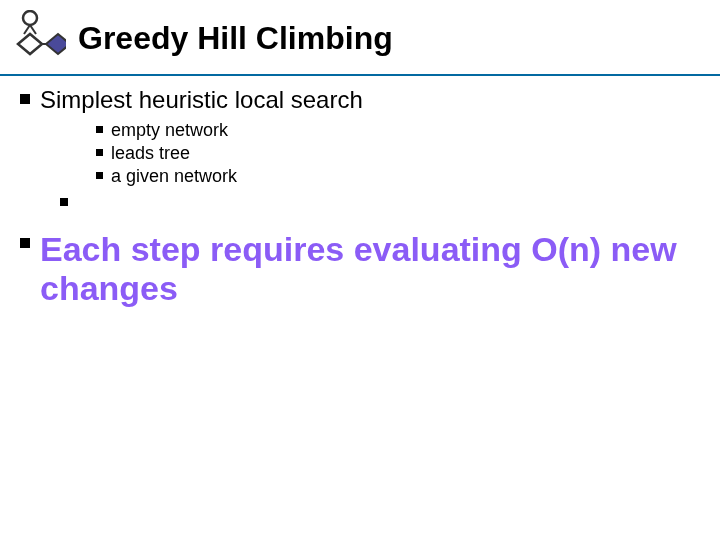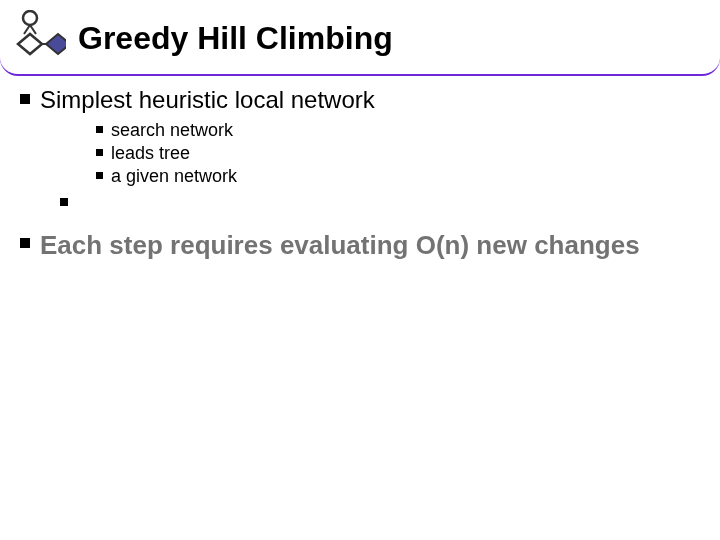--- a/index.html
+++ b/index.html
@@ -13,23 +13,22 @@
       height: 540px;
       background: #ffffff;
       font-family: Arial, sans-serif;
       overflow: hidden;
     }
 
     .header {
       display: flex;
       align-items: center;
       padding: 10px 28px 8px 10px;
-      border-bottom: 2px solid #6d28d9;
+      border-bottom: 2px solid #0369a1;
       margin-bottom: 10px;
-      border-radius: 18px;
     }
 
     .header-icon {
       width: 56px;
       height: 56px;
       margin-right: 12px;
       flex-shrink: 0;
     }
 
     .header-title {
@@ -112,23 +111,23 @@
       font-size: 18px;
       color: #000;
     }
 
     .bottom-section {
       margin-top: 10px;
       padding: 0 20px;
     }
 
     .bottom-text {
-      font-size: 26px;
+      font-size: 34px;
       font-weight: bold;
-      color: #737373;
+      color: #8b5cf6;
     }
   </style>
 </head>
 <body>
 
 <div class="header">
   <svg class="header-icon" viewBox="0 0 56 56" xmlns="http://www.w3.org/2000/svg">
 
     <circle cx="20" cy="8" r="7" fill="none" stroke="#333" stroke-width="2.5"></circle>
 
@@ -140,30 +139,30 @@
     <line x1="20" y1="15" x2="26" y2="24" stroke="#333" stroke-width="2"></line>
     <line x1="32" y1="34" x2="36" y2="34" stroke="#333" stroke-width="2"></line>
   </svg>
   <span class="header-title">Greedy Hill Climbing</span>
 </div>
 
 <div class="content">
 
   <div class="level1">
     <div class="bullet-square"></div>
-    <span class="level1-text">Simplest heuristic local network</span>
+    <span class="level1-text">Simplest heuristic local search</span>
   </div>
 
   <div class="level2-container">
 
 
     <div class="level3-container">
       <div class="level3">
         <div class="bullet-square-xs"></div>
-        <span class="level3-text">search network</span>
+        <span class="level3-text">empty network</span>
       </div>
       <div class="level3">
         <div class="bullet-square-xs"></div>
         <span class="level3-text">leads tree</span>
       </div>
       <div class="level3">
         <div class="bullet-square-xs"></div>
         <span class="level3-text">a given network</span>
       </div>
     </div>

